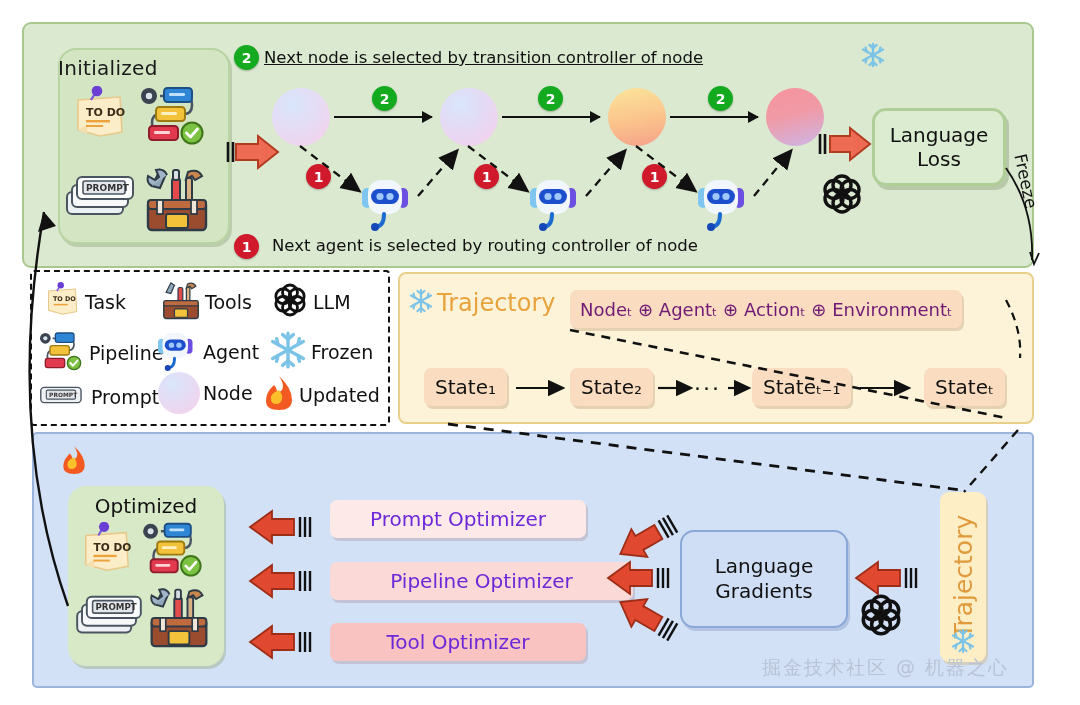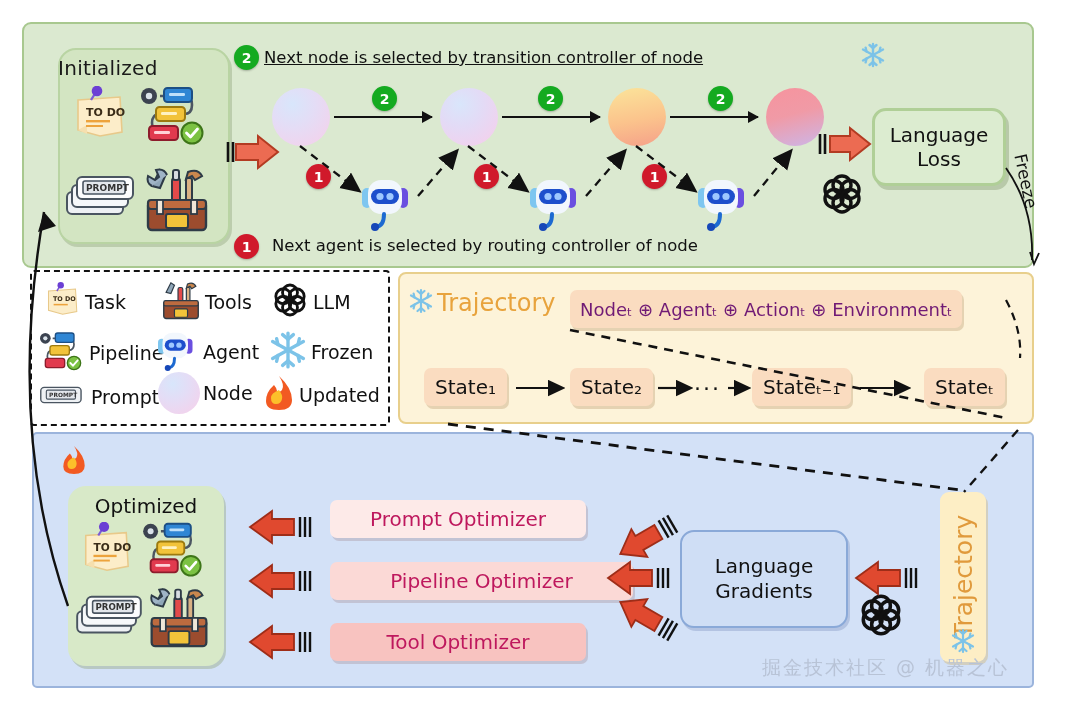--- a/index.html
+++ b/index.html
@@ -74,21 +74,21 @@
      border:2px solid #9bb4dc;border-radius:5px;}
   #back-title{left:60px;top:444px;display:flex;align-items:center;gap:8px;}
   #back-title .bt{font-size:23px;color:#2b2f9e;font-family:"DejaVu Sans",sans-serif;font-weight:600;}
   #opt-box{left:68px;top:486px;width:156px;height:180px;background:#d8e9c8;
      border-radius:18px;box-shadow:2px 3px 0 rgba(150,170,130,.45);}
   #opt-title{left:68px;top:494px;width:156px;text-align:center;font-size:20px;color:#111;
      font-family:"DejaVu Sans",sans-serif;}
 
   .optimizer{position:absolute;height:38px;border-radius:7px;display:flex;
      align-items:center;justify-content:center;
-     font-size:20px;color:#be185d;font-family:"DejaVu Sans",sans-serif;
+     font-size:20px;color:#6d28d9;font-family:"DejaVu Sans",sans-serif;
      box-shadow:2px 3px 0 rgba(170,150,160,.4);}
 
   #lg-box{left:680px;top:530px;width:164px;height:94px;background:#cfdef5;
      border:2.5px solid #8aa9d8;border-radius:14px;
      display:flex;flex-direction:column;align-items:center;justify-content:center;
      box-shadow:2px 3px 0 rgba(140,160,200,.45);}
   #lg-box span{font-size:20px;line-height:25px;color:#111;font-family:"DejaVu Sans",sans-serif;}
 
   #traj-vert{left:940px;top:492px;width:46px;height:170px;background:#fdeec5;
      border-radius:9px;box-shadow:2px 3px 0 rgba(210,190,140,.5);}

